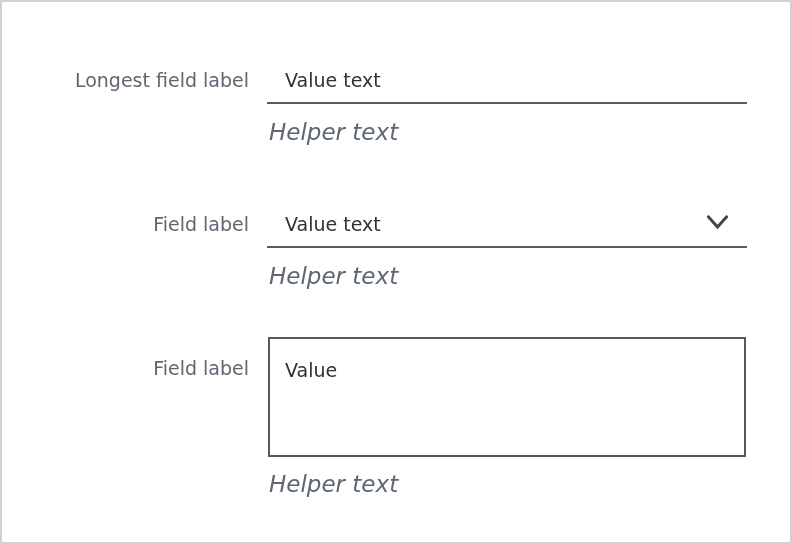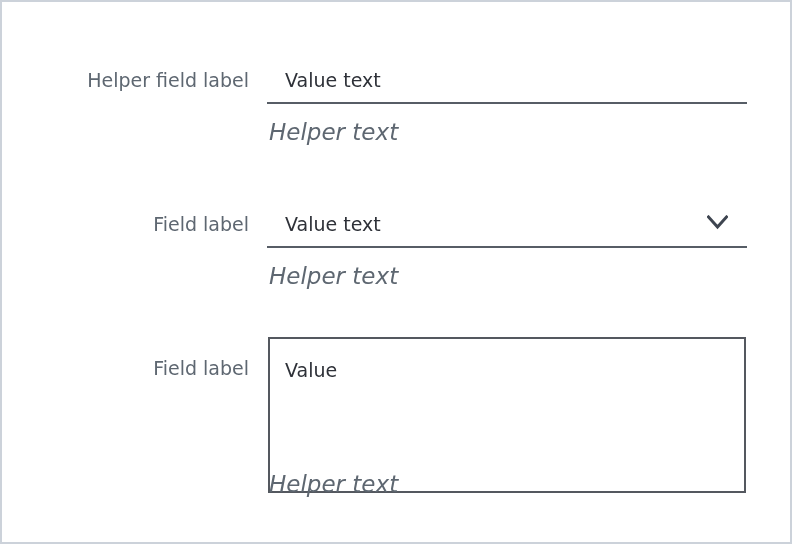--- a/index.html
+++ b/index.html
@@ -77,42 +77,42 @@
     right: 19px;
     top: 5px;
     width: 21px;
     height: 15px;
   }
   .textarea-input {
     position: absolute;
     left: 266px;
     top: 335px;
     width: 478px;
-    height: 156px;
+    height: 120px;
     box-sizing: border-box;
     border: 2px solid #54585f;
     background: #ffffff;
     font-family: "DejaVu Sans", sans-serif;
     font-size: 19px;
     line-height: 28px;
     color: #2e3138;
     padding: 17px 6px 0 15px;
     resize: none;
     outline: none;
     overflow: hidden;
     border-radius: 0;
   }
 </style>
 </head>
 <body>
 
 <div class="canvas">
 
   <div>
-    <div class="field-label" style="top: 64px;">Helper field label</div>
+    <div class="field-label" style="top: 64px;">Longest field label</div>
     <input type="text" class="text-input" style="top: 64px;" value="Value text">
     <div class="helper-text" style="top: 119px;">Helper text</div>
   </div>
 
   <div>
     <div class="field-label" style="top: 208px;">Field label</div>
     <div class="select-box">
       <span class="select-value">Value text</span>
       <span class="chevron">
         <svg width="21" height="15" viewBox="0 0 21 15">

